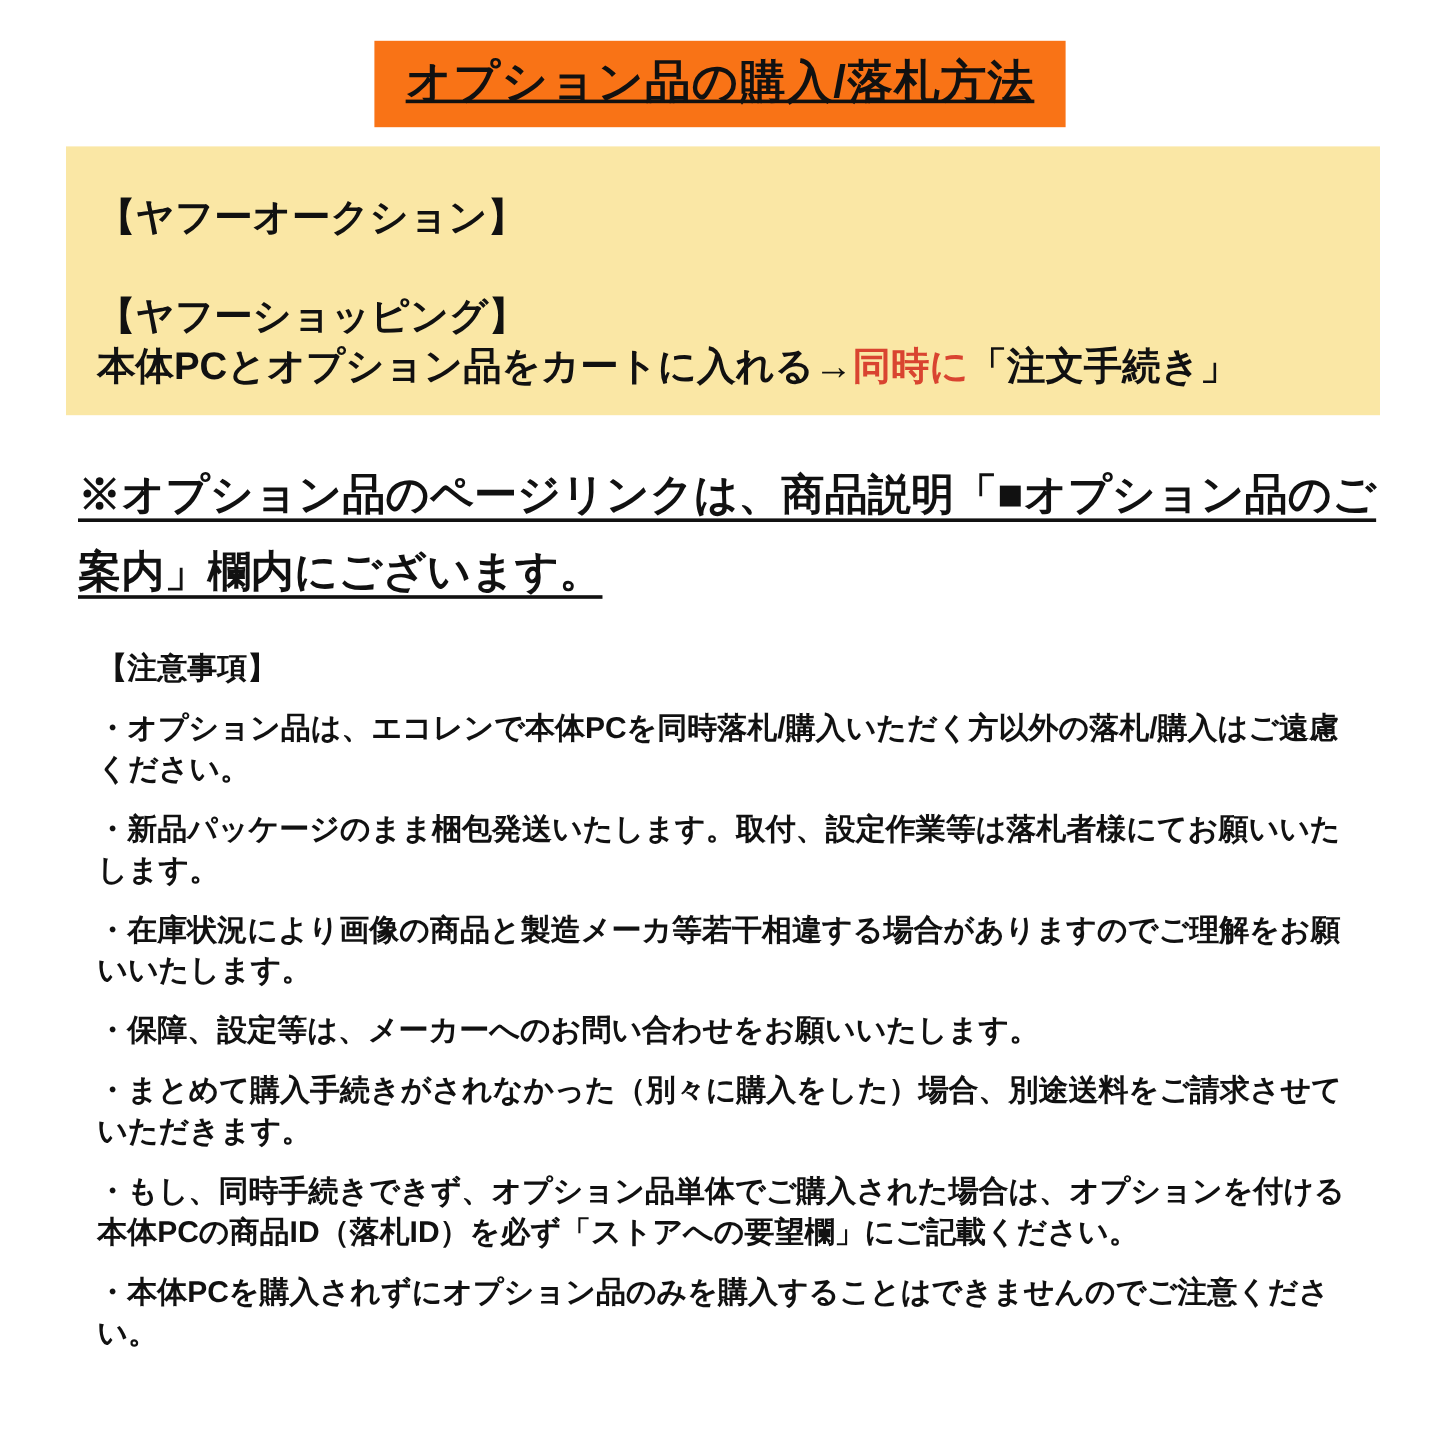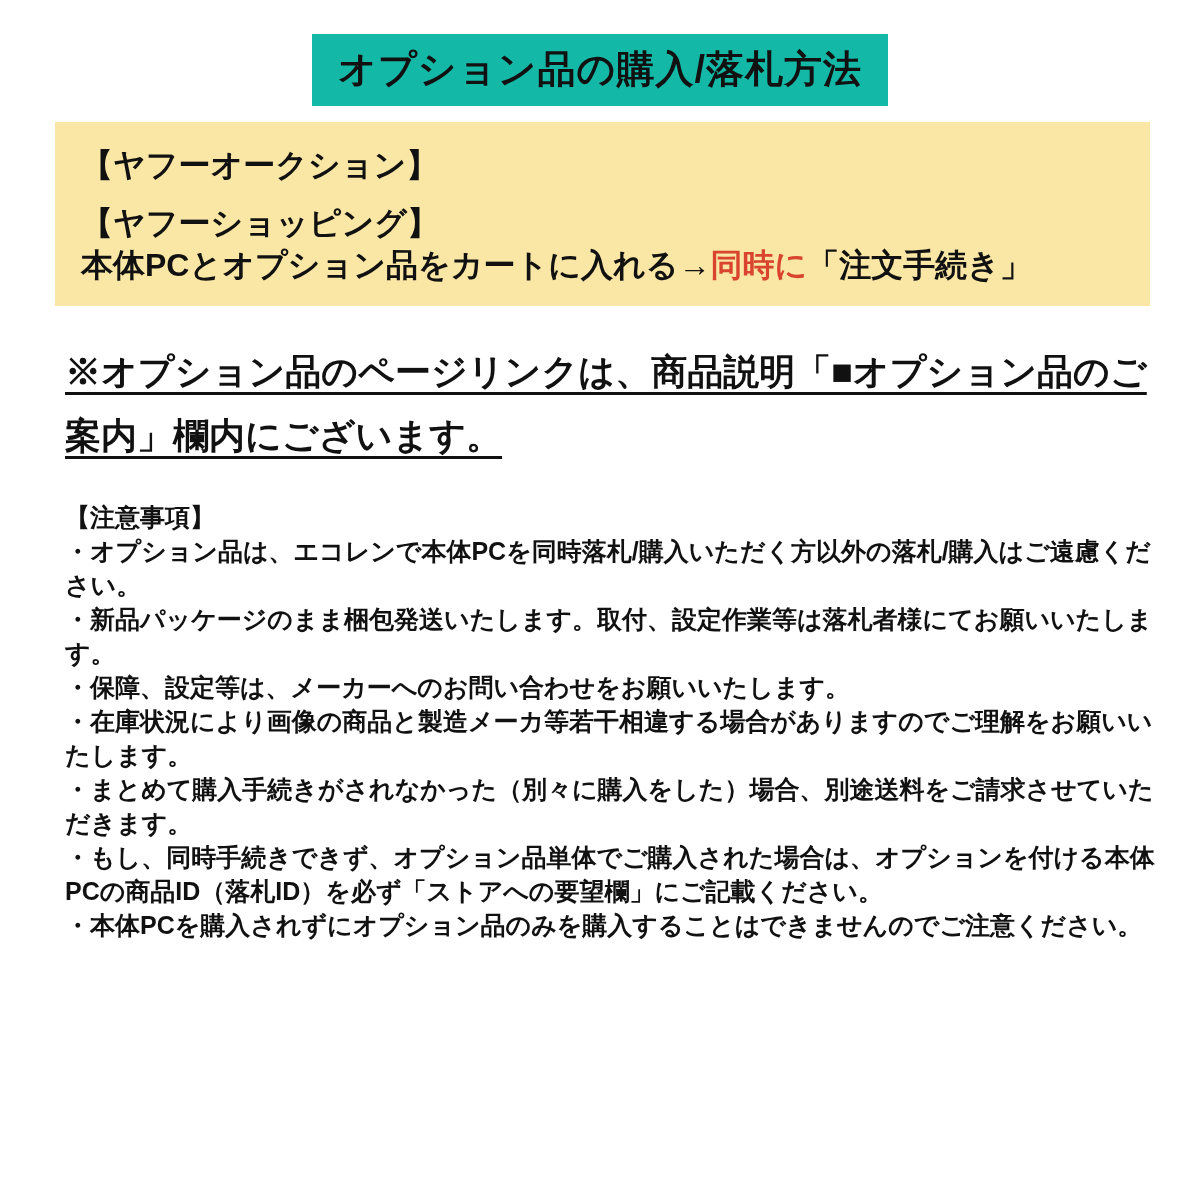--- a/index.html
+++ b/index.html
@@ -10,39 +10,40 @@
     font-weight: 700;
     color: #111111;
     overflow: hidden;
   }
   .canvas { width: 1200px; height: 1200px; padding-top: 34px; }
 
   
   .title-wrap { text-align: center; }
   .title-bar {
     display: inline-block;
-    background: #14b8a6;
+    background: #f97316;
     color: #111111;
     font-size: 38px;
     line-height: 1.2;
     padding: 13px 26px;
     letter-spacing: 1px;
+    text-decoration: underline;
   }
 
   
   .procedure-box {
     margin: 16px 50px 0 55px;
     width: 1095px;
     background: #FAE7A5;
     padding: 22px 30px 20px 26px;
     font-size: 32px;
     line-height: 1.32;
   }
-  .group { margin-top: 16px; }
-  .group:first-child { margin-top: 0; }
+  .group { margin-top: 40px; }
+  .group:first-child { margin-top: 16px; }
   .red { color: #D94430; }
 
   
   .link-note {
     margin: 34px 45px 0 65px;
     width: 1095px;
     font-size: 36px;
     line-height: 1.78;
   }
   .link-note span {
@@ -51,21 +52,21 @@
     text-underline-offset: 8px;
   }
 
   
   .notes {
     margin: 32px 50px 0 65px;
     width: 1090px;
     font-size: 25px;
     line-height: 1.36;
   }
-  .notes p { margin: 0; }
+  .notes p { margin: 16px; }
   .u-inline {
     text-decoration: underline;
     text-decoration-thickness: 3px;
     text-underline-offset: 6px;
   }
 </style>
 </head>
 <body>
 
 <div class="canvas">
@@ -89,20 +90,20 @@
   </div>
 
   <div class="link-note">
     <span>※オプション品のページリンクは、商品説明「■オプション品のご案内」欄内にございます。</span>
   </div>
 
   <div class="notes">
     <p>【注意事項】</p>
     <p>・オプション品は、エコレンで本体PCを同時落札/購入いただく方以外の落札/購入はご遠慮ください。</p>
     <p>・新品パッケージのまま梱包発送いたします。取付、設定作業等は落札者様にてお願いいたします。</p>
+    <p>・在庫状況により画像の商品と製造メーカ等若干相違する場合がありますのでご理解をお願いいたします。</p>
     <p>・保障、設定等は、メーカーへのお問い合わせをお願いいたします。</p>
-    <p>・在庫状況により画像の商品と製造メーカ等若干相違する場合がありますのでご理解をお願いいたします。</p>
     <p>・まとめて購入手続きがされなかった（別々に購入をした）場合、別途送料をご請求させていただきます。</p>
     <p>・もし、同時手続きできず、オプション品単体でご購入された場合は、オプションを付ける本体PCの商品ID（落札ID）を必ず「ストアへの要望欄」にご記載ください。</p>
     <p>・本体PCを購入されずにオプション品のみを購入することはできませんのでご注意ください。</p>
   </div>
 
 </div>
 
 </body></html>

